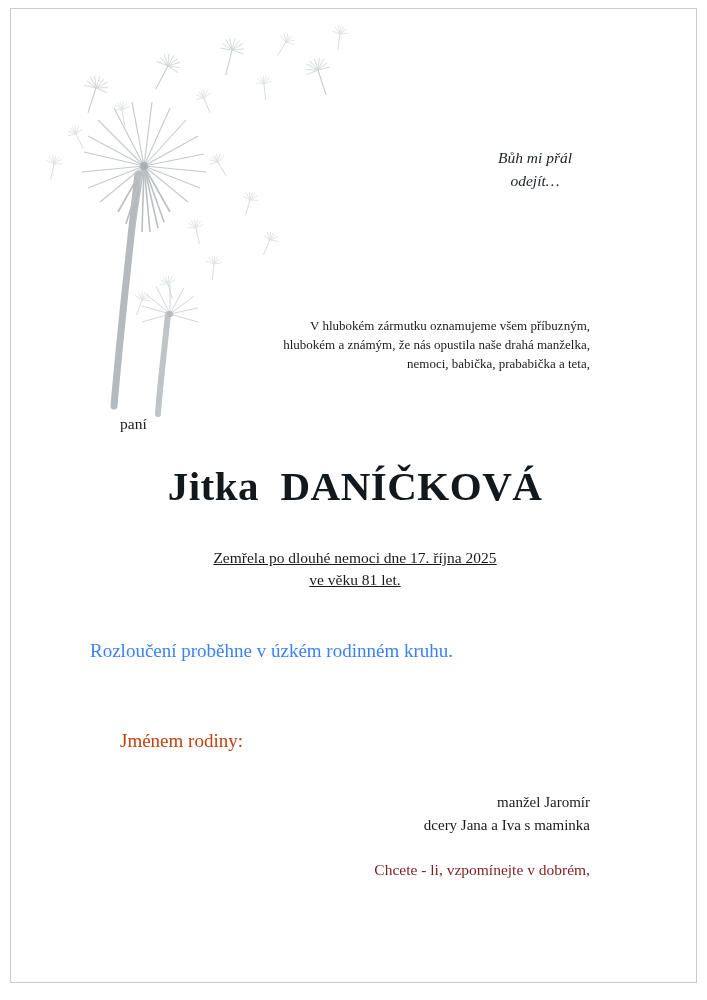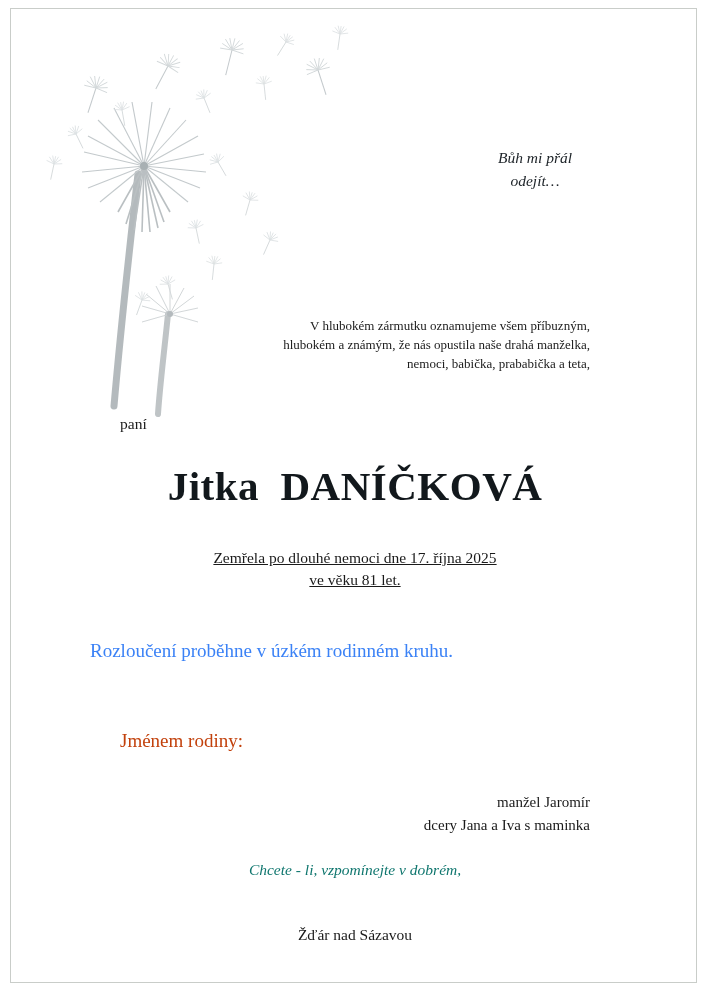--- a/index.html
+++ b/index.html
@@ -133,25 +133,24 @@
     font-size: 15px;
     line-height: 1.5;
     color: #1a1a1a;
   }
 
   .closing {
     position: absolute;
     left: 120px;
     top: 858px;
     width: 470px;
-    text-align: center;
+    text-align: right;
     font-size: 15.5px;
     line-height: 1.5;
-    color: #0f766e;
-    font-style: italic;
+    color: #7f1d1d;
   }
 
   .city {
     position: absolute;
     left: 120px;
     top: 926px;
     width: 470px;
     text-align: center;
     font-size: 15.5px;
     color: #1a1a1a;
@@ -328,15 +327,14 @@
 
   <div class="family-list">
     <span class="line">manžel Jaromír</span>
     <span class="line">dcery Jana a Iva s maminka</span>
   </div>
 
   <div class="closing">
     <span class="line">Chcete - li, vzpomínejte v dobrém,</span>
   </div>
 
-  <div class="city">Žďár nad Sázavou</div>
 
 </div>
 
 </body></html>

